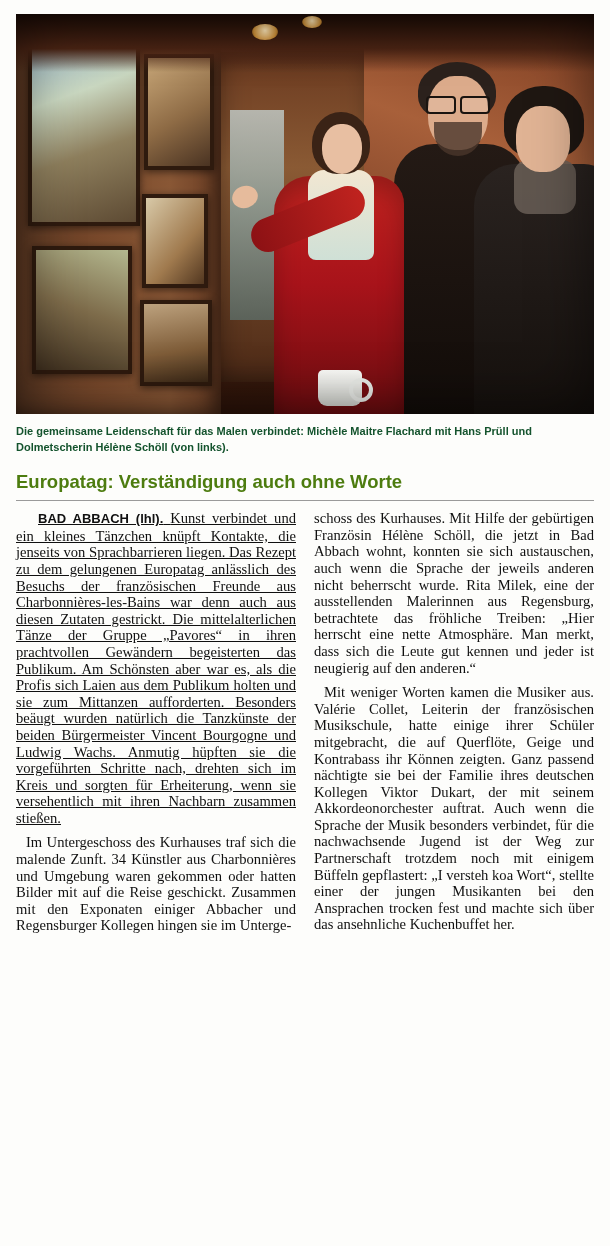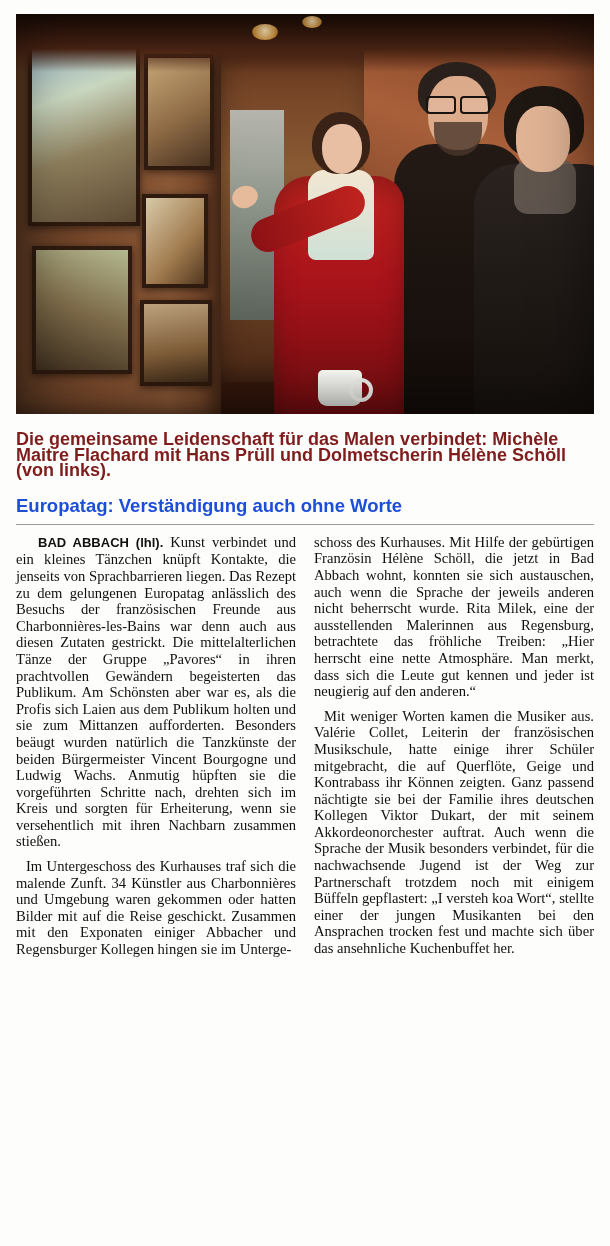--- a/index.html
+++ b/index.html
@@ -126,26 +126,26 @@
 
   .vignette {
     position:absolute; inset:0;
     box-shadow: inset 0 0 60px rgba(0,0,0,0.55);
     pointer-events:none;
   }
 
   
   .caption {
     width: 578px;
-    margin-top: 18px;
-    font-family: "Liberation Sans", sans-serif;
-    font-weight: bold;
-    font-size: 18px;
+    margin-top: 10px;
+    font-family: "Liberation Sans", sans-serif;
+    font-weight: bold;
+    font-size: 11px;
     line-height: 15.6px;
-    color: #7f1d1d;
+    color: #14532d;
   }
 
   
   .headline {
     width: 578px;
     margin-top: 16px;
     font-family: "Liberation Sans", sans-serif;
     font-weight: bold;
     font-size: 41px;
     line-height: 45px;
@@ -155,21 +155,21 @@
   }
   .headline .l2 { display: block; }
 
   .subhead {
     width: 578px;
     margin-top: 10px;
     font-family: "Liberation Sans", sans-serif;
     font-weight: bold;
     font-size: 18.5px;
     line-height: 22px;
-    color: #1d4ed8;
+    color: #4d7c0f;
   }
 
   .rule {
     width: 578px;
     height: 1px;
     background: #9a9a9a;
     margin-top: 7px;
   }
 
   
@@ -189,21 +189,21 @@
     hyphens: auto;
     color: #101010;
   }
   .col p { margin: 0; }
   .col p + p { margin-top: 8px; text-indent: 10px; }
   .dateline {
     font-family: "Liberation Sans", sans-serif;
     font-weight: bold;
     font-size: 13px;
   }
-  .indent-first { text-indent: 22px; }
+  .indent-first { text-indent: 22px; text-decoration: underline; }
 </style>
 </head>
 <body>
 
 <div class="page">
 
   <div class="photo-wrap">
     <div class="photo"></div>
     <div class="corridor"></div>
     <div class="door"></div>

